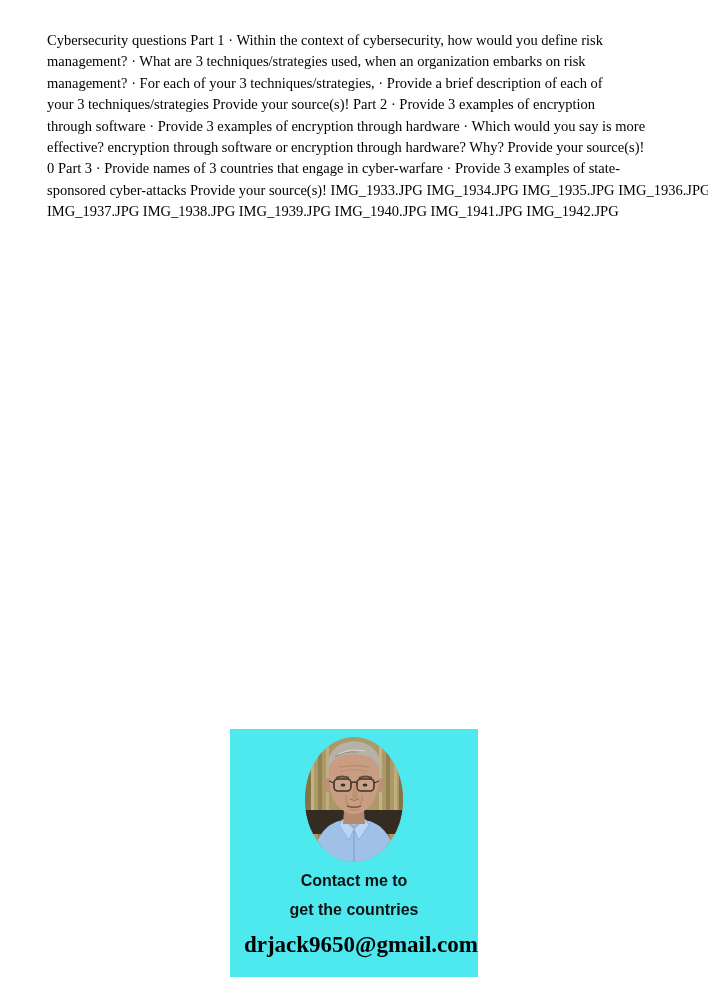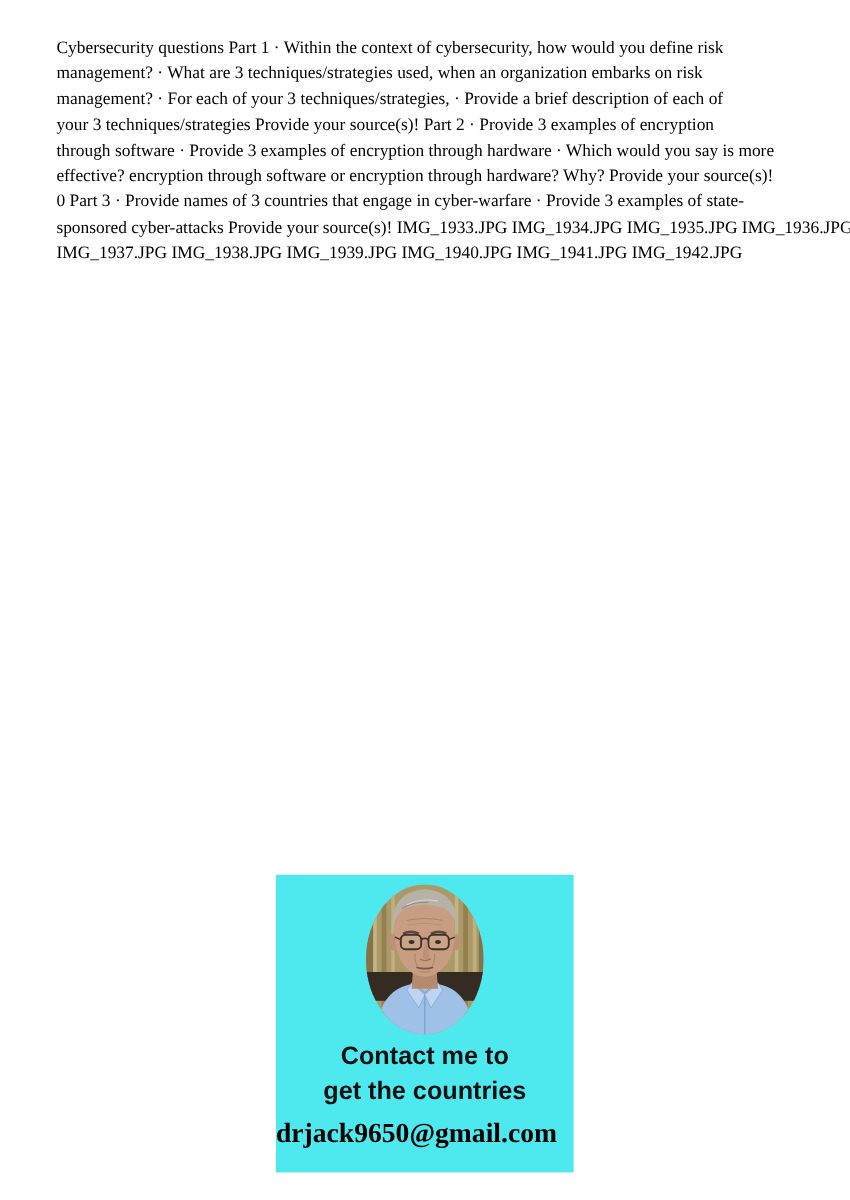--- a/index.html
+++ b/index.html
@@ -36,30 +36,30 @@
     height: 125px;
   }
   .card-heading {
     position: absolute;
     left: 0;
     top: 138px;
     width: 100%;
     text-align: center;
     font-family: "Liberation Sans", sans-serif;
     font-weight: 700;
-    font-size: 21px;
+    font-size: 16px;
     line-height: 28.5px;
     color: #111111;
   }
   .card-email {
     position: absolute;
     left: 0;
     top: 203px;
     width: 100%;
-    text-align: left;
+    text-align: right;
     font-family: "Liberation Serif", serif;
     font-weight: 700;
     font-size: 23px;
     line-height: 26px;
     color: #000000;
   }
 </style>
 </head>
 <body style="background: rgb(255, 255, 255);">
 

